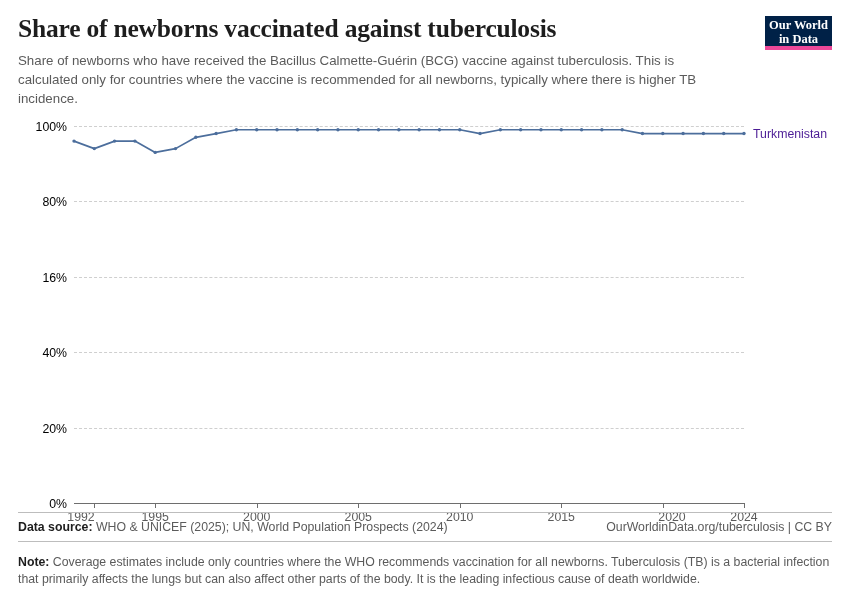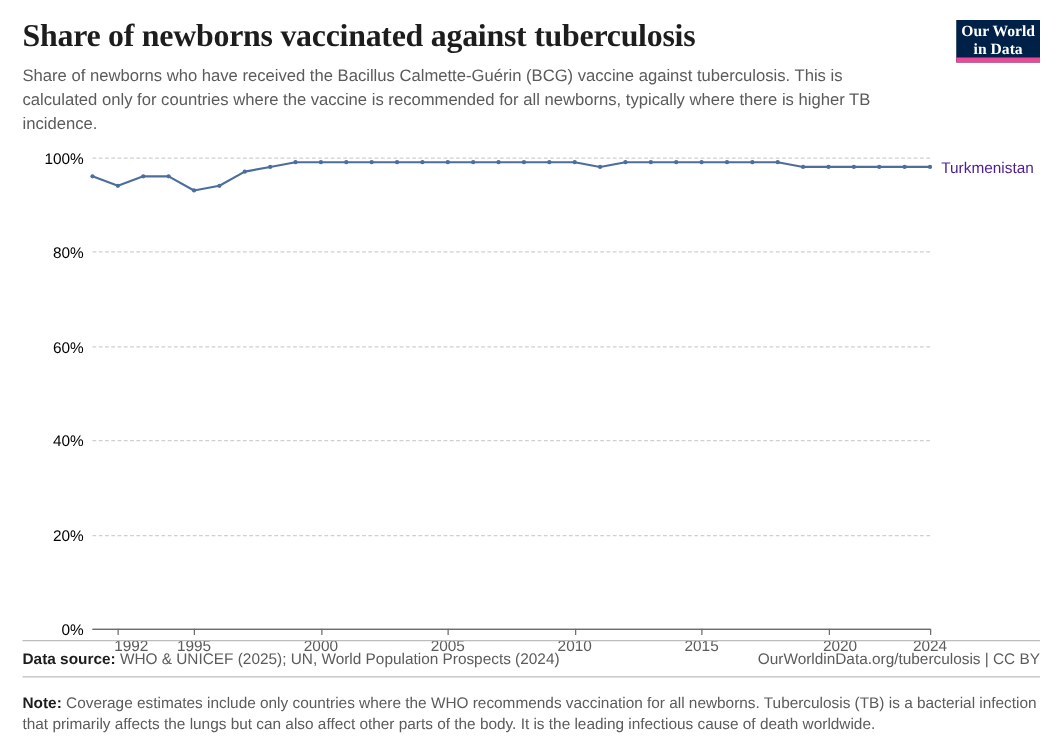--- a/index.html
+++ b/index.html
@@ -220,33 +220,33 @@
     <div class="gridline baseline" style="top: 377px;">
           <span class="ytick">0%</span>
         </div>
         <div class="gridline" style="top: 301.6px;">
           <span class="ytick">20%</span>
         </div>
         <div class="gridline" style="top: 226.2px;">
           <span class="ytick">40%</span>
         </div>
         <div class="gridline" style="top: 150.8px;">
-          <span class="ytick">60%</span>
+          <span class="ytick">16%</span>
         </div>
         <div class="gridline" style="top: 75.4px;">
           <span class="ytick">80%</span>
         </div>
         <div class="gridline" style="top: 0px;">
           <span class="ytick">100%</span>
         </div>
       </div>
     <div id="axis-layer">
         <div class="xaxis-line"></div>
         <div class="xtick-mark" style="left: 76.303px;"></div>
-        <div class="xtick-label" style="left: 87px;">1992</div>
+        <div class="xtick-label" style="left: 63px;">1992</div>
         <div class="xtick-mark" style="left: 137.212px;"></div>
         <div class="xtick-label" style="left: 137.212px;">1995</div>
         <div class="xtick-mark" style="left: 238.727px;"></div>
         <div class="xtick-label" style="left: 238.727px;">2000</div>
         <div class="xtick-mark" style="left: 340.242px;"></div>
         <div class="xtick-label" style="left: 340.242px;">2005</div>
         <div class="xtick-mark" style="left: 441.758px;"></div>
         <div class="xtick-label" style="left: 441.758px;">2010</div>
         <div class="xtick-mark" style="left: 543.273px;"></div>
         <div class="xtick-label" style="left: 543.273px;">2015</div>

